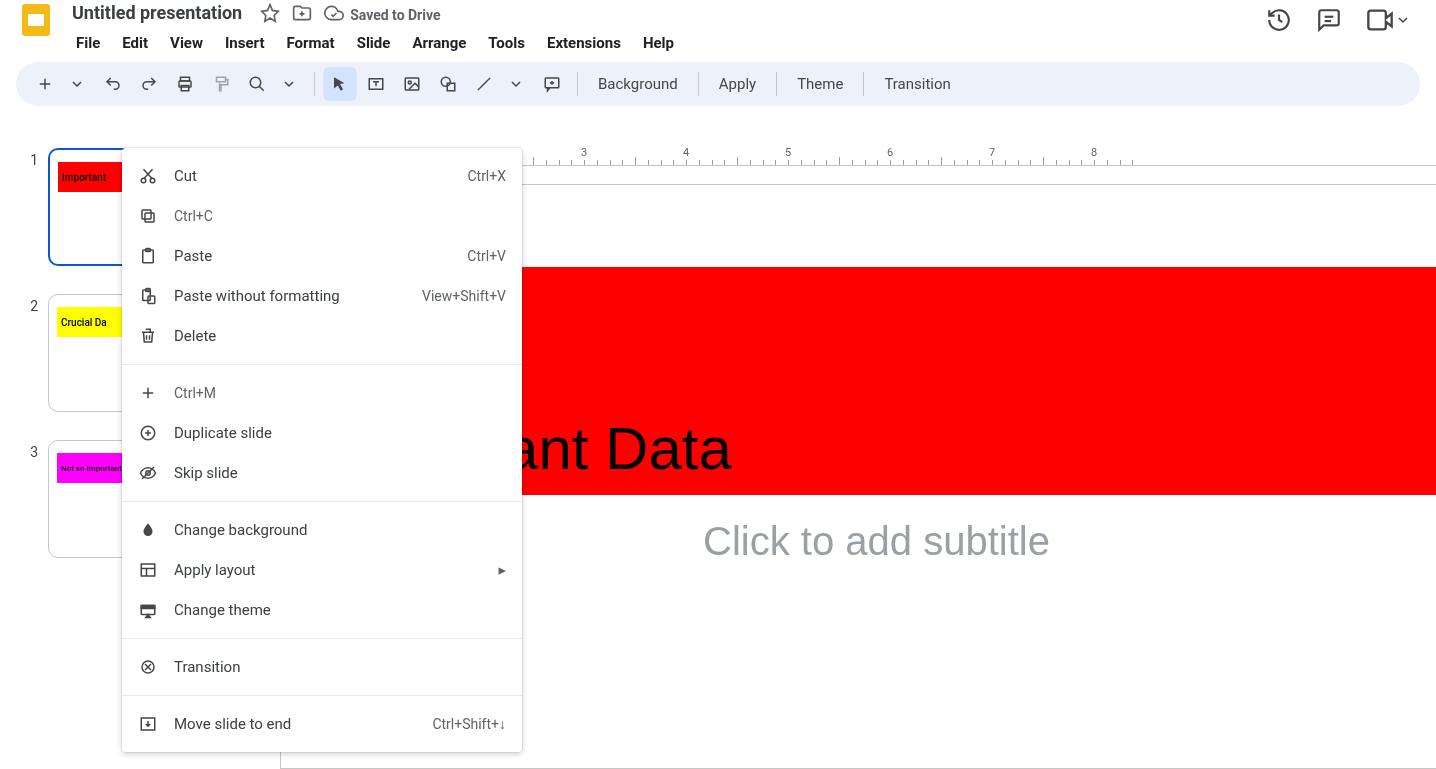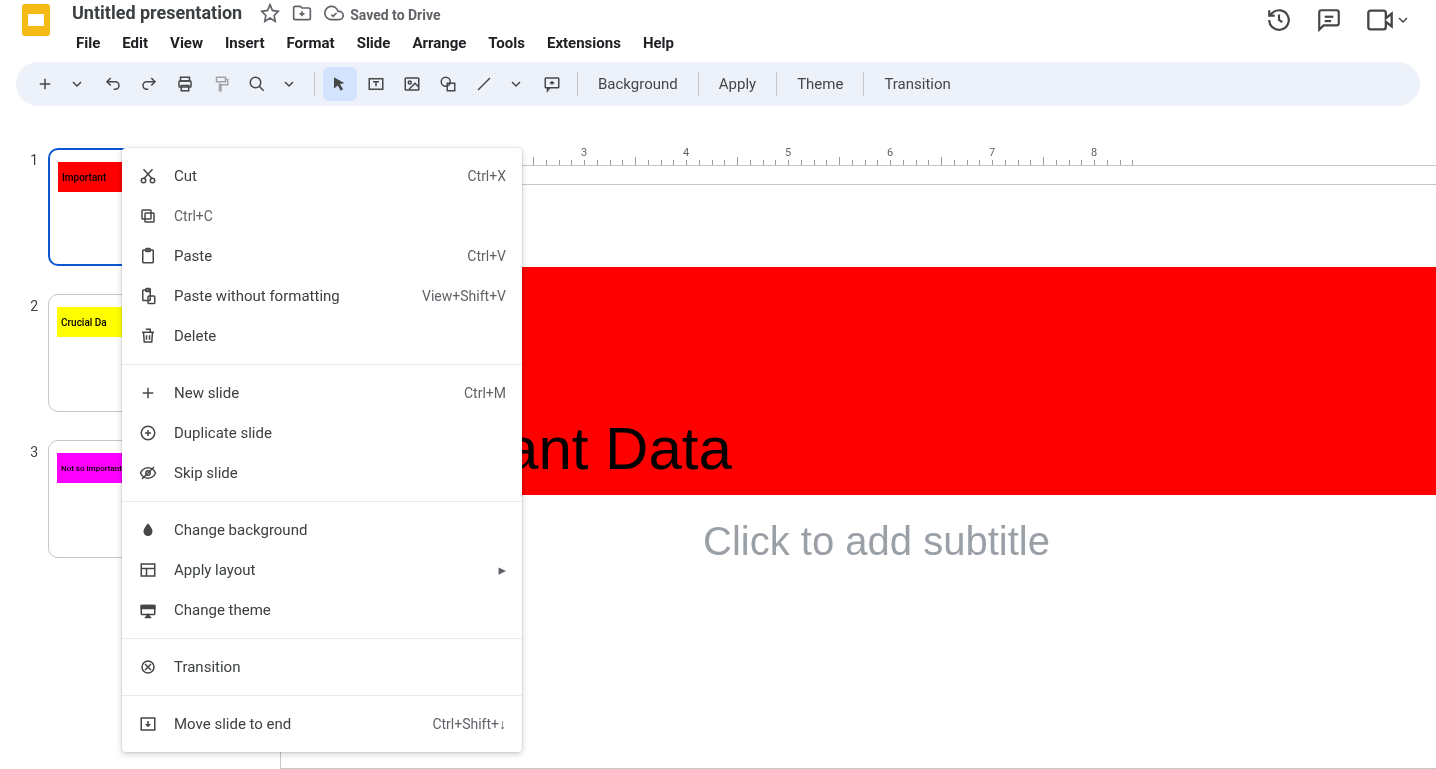--- a/index.html
+++ b/index.html
@@ -403,21 +403,20 @@
       <span class="cm-shortcut"></span>
     </div>
     <div class="cm-sep"></div>
     <div class="cm-item">
       <span class="cm-icon">
         <svg width="18" height="18" viewBox="0 0 24 24" fill="none" stroke="#444746" stroke-width="2">
           <line x1="12" y1="5" x2="12" y2="19"></line>
           <line x1="5" y1="12" x2="19" y2="12"></line>
         </svg>
       </span>
-      <span class="cm-label">New slide</span>
       <span class="cm-shortcut">Ctrl+M</span>
     </div>
     <div class="cm-item">
       <span class="cm-icon">
         <svg width="18" height="18" viewBox="0 0 24 24" fill="none" stroke="#444746" stroke-width="2">
           <circle cx="12" cy="12" r="9"></circle>
           <line x1="12" y1="8" x2="12" y2="16"></line>
           <line x1="8" y1="12" x2="16" y2="12"></line>
         </svg>
       </span>

